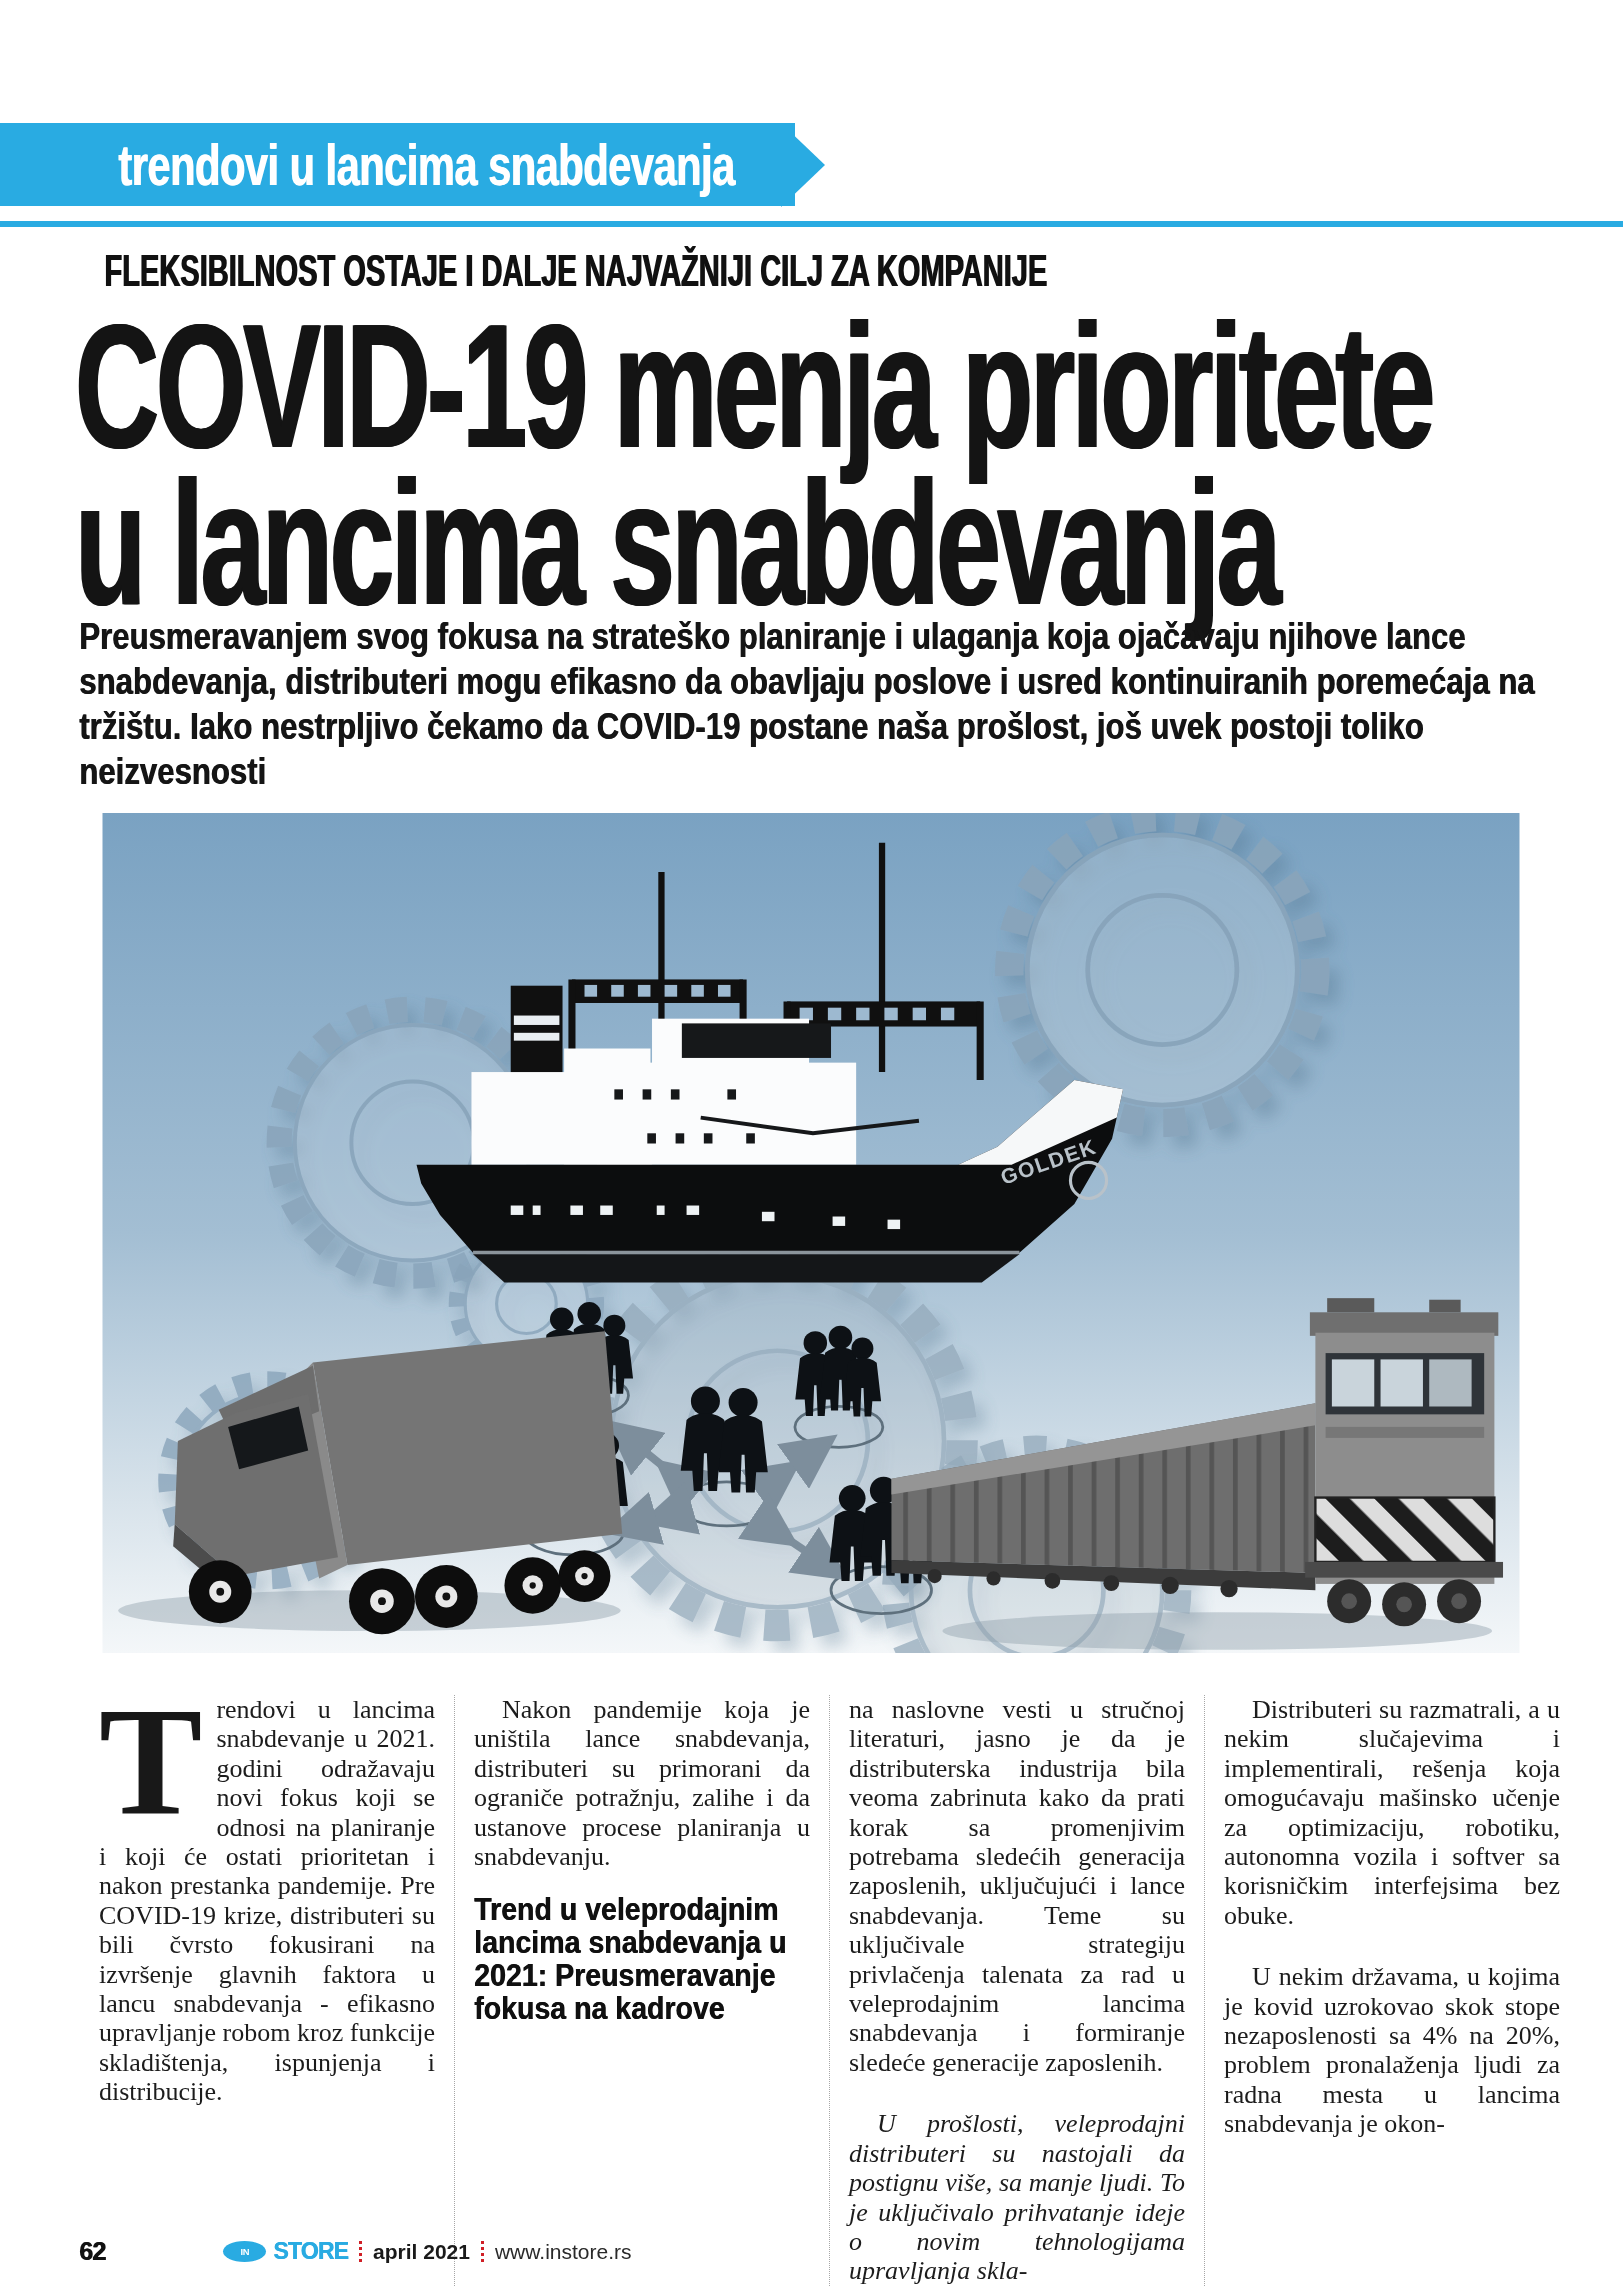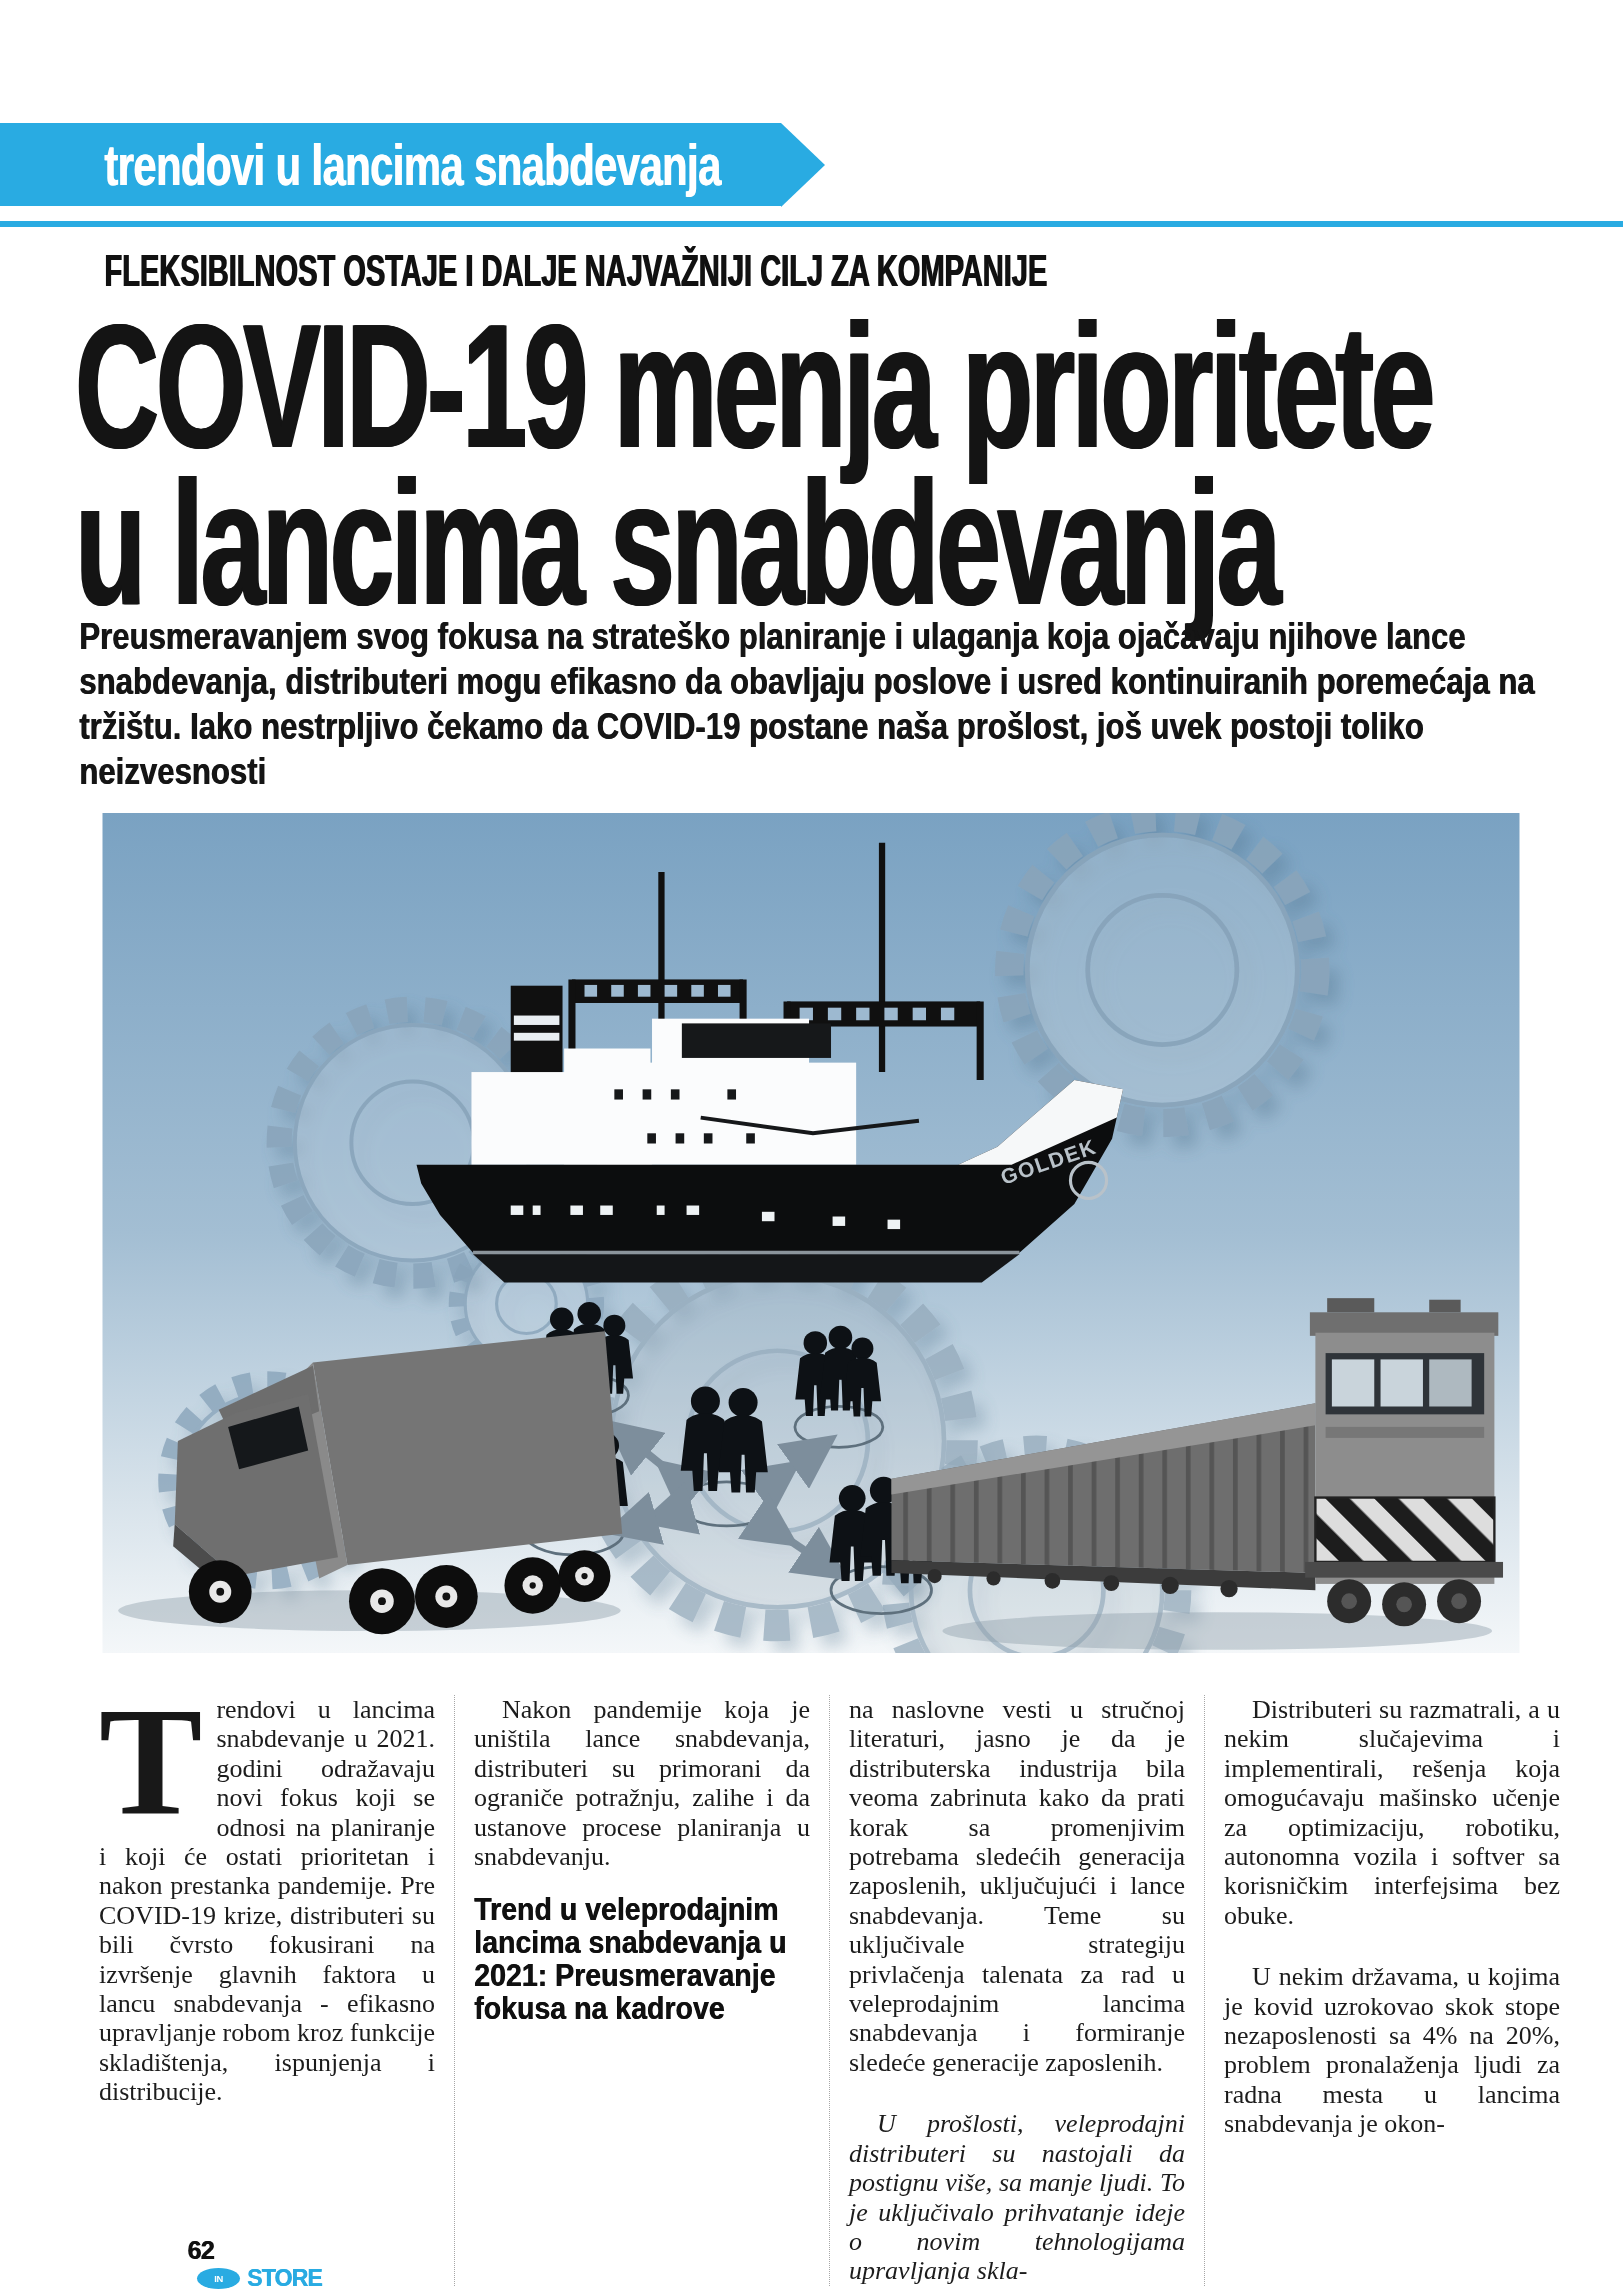--- a/index.html
+++ b/index.html
@@ -4,20 +4,21 @@
 <style>
   html,body { margin:0; padding:0; background:#ffffff; }
   .page {
     position:relative; width:1623px; height:2295px; background:#fff;
     font-family:"Liberation Sans", sans-serif; color:#1a1a1a; overflow:hidden;
   }
   
   .kicker {
     position:absolute; top:123px; left:0; width:781px; height:83px;
     background:#29abe2;
+    padding-left:14px;
   }
   .kicker-arrow {
     position:absolute; top:123px; left:781px; width:0; height:0;
     border-top:42px solid transparent; border-bottom:42px solid transparent;
     border-left:44px solid #29abe2;
   }
   .kicker-text {
     display:inline-block; margin-left:104px; color:#fff;
     font-weight:700; font-size:58px; line-height:83px; letter-spacing:-0.8px;
     transform:scaleX(.72); transform-origin:0 50%; white-space:nowrap;
@@ -64,21 +65,21 @@
     font-family:"Liberation Serif", serif; font-weight:700;
     font-size:155px; line-height:115px; color:#181818;
   }
   .subhead {
     margin:22px 0 0 0; font-family:"Liberation Sans", sans-serif;
     font-weight:700; font-size:31px; line-height:33px; color:#101010;
     width:109%; transform:scaleX(.92); transform-origin:0 0;
     text-shadow:0.6px 0 0 currentColor; text-align:left;
   }
   
-  .pagefoot { position:absolute; top:2236px; left:79px; display:flex; align-items:center; height:31px;flex-direction:column; }
+  .pagefoot { position:absolute; top:2236px; left:79px; display:flex; align-items:center; height:31px; }
   .pnum { font-weight:700; font-size:25px; letter-spacing:-0.8px; color:#111; text-shadow:0.8px 0 0 currentColor; }
   .brand { display:flex; align-items:center; margin-left:118px; }
   .inicon {
     width:43px; height:21px; border-radius:50%; background:#29abe2; color:#fff;
     font-weight:700; font-size:9.4px; line-height:21px; text-align:center; letter-spacing:-0.4px;
   }
   .bname { margin-left:7px; color:#29abe2; font-weight:700; font-size:23px; letter-spacing:-0.8px; text-shadow:0.6px 0 0 currentColor; }
   .fsep { width:0; height:20.4px; border-left:3.1px dotted #d01f26; margin:0 11px; }
   .fdate { font-weight:700; font-size:21px; color:#1a1a1a; }
   .fsite { font-weight:400; font-size:21px; color:#2a2a2a; }

